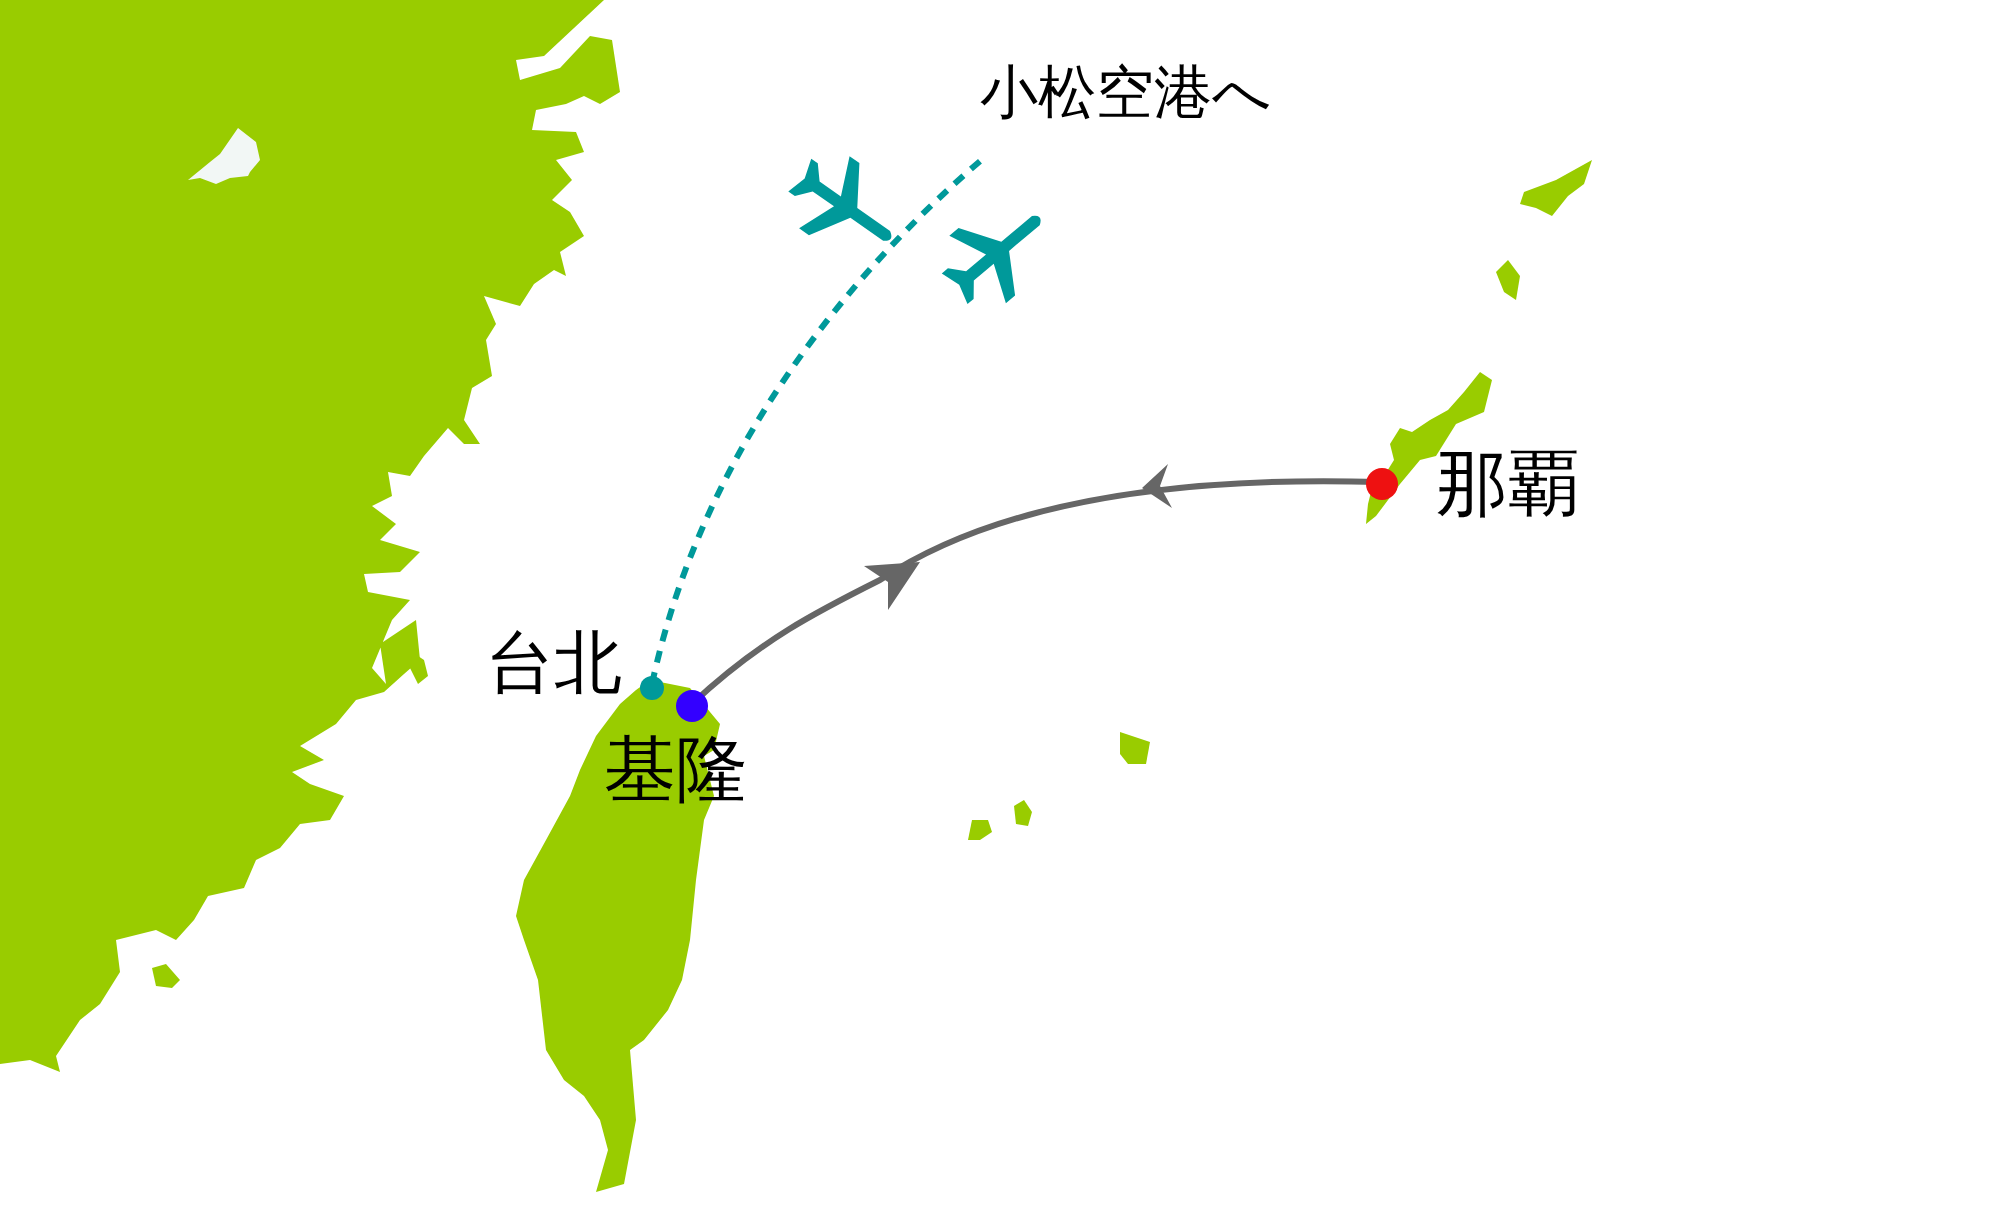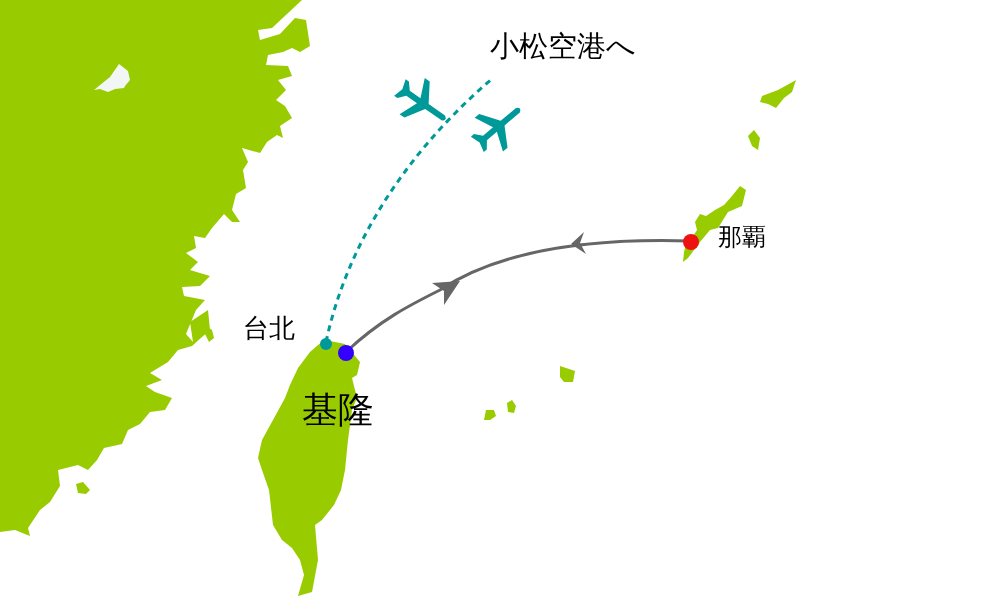--- a/index.html
+++ b/index.html
@@ -1,22 +1,22 @@
 <!DOCTYPE html>
 <html><head>
   <meta charset="utf-8">
   <style>
     html, body { margin: 0; padding: 0; background: #ffffff; }
     body { width: 1000px; height: 615px; overflow: hidden; position: relative; font-family: "DejaVu Sans", sans-serif; }
     #map { position: absolute; left: 0; top: 0; width: 1000px; height: 615px; }
     .label { position: absolute; color: #000; white-space: nowrap; line-height: 1; }
     .lbl-komatsu { left: 490px; top: 32px; font-size: 29px; }
-    .lbl-taipei { left: 243px; top: 315px; font-size: 26px; }
-    .lbl-keelung { left: 302px; top: 392px; font-size: 36px; }
-    .lbl-naha { left: 718px; top: 225px; font-size: 24px; }
+    .lbl-taipei { left: 243px; top: 315px; font-size: 34px; }
+    .lbl-keelung { left: 302px; top: 368px; font-size: 36px; }
+    .lbl-naha { left: 718px; top: 225px; font-size: 36px; }
   </style>
 </head>
 <body>
 
 <svg id="map" viewBox="0 0 1000 615" xmlns="http://www.w3.org/2000/svg">
 
   <path fill="#99cc00" d="M0,0 L302,0 L272,28 L258,30 L260,40 L280,34 L295,18 L306,20 L310,46 L300,52 L292,48 L283,52 L268,55 L266,65 L288,66 L292,76 L278,80 L286,90 L276,100 L285,106 L292,118 L280,126 L283,138 L277,135 L267,142 L260,153 L242,148 L248,162 L243,170 L246,188 L236,194 L232,210 L240,222 L232,222 L224,214 L212,228 L205,238 L194,236 L196,248 L186,253 L198,262 L190,270 L210,276 L200,286 L182,287 L184,296 L205,300 L196,310 L186,334 L193,342 L190,322 L208,310 L210,330 L202,337 L192,346 L178,350 L168,362 L150,373 L162,380 L146,386 L155,392 L172,398 L165,410 L150,412 L140,424 L128,430 L122,444 L104,448 L97,460 L88,470 L78,465 L58,470 L60,486 L50,502 L40,510 L28,528 L30,536 L15,530 L0,532 Z"></path>
 
   <path fill="#f2f7f5" d="M94,90 L105,81 L110,77 L119,64 L128,71 L130,80 L125,86 L124,88 L115,89 L108,92 L100,89 Z"></path>
 

